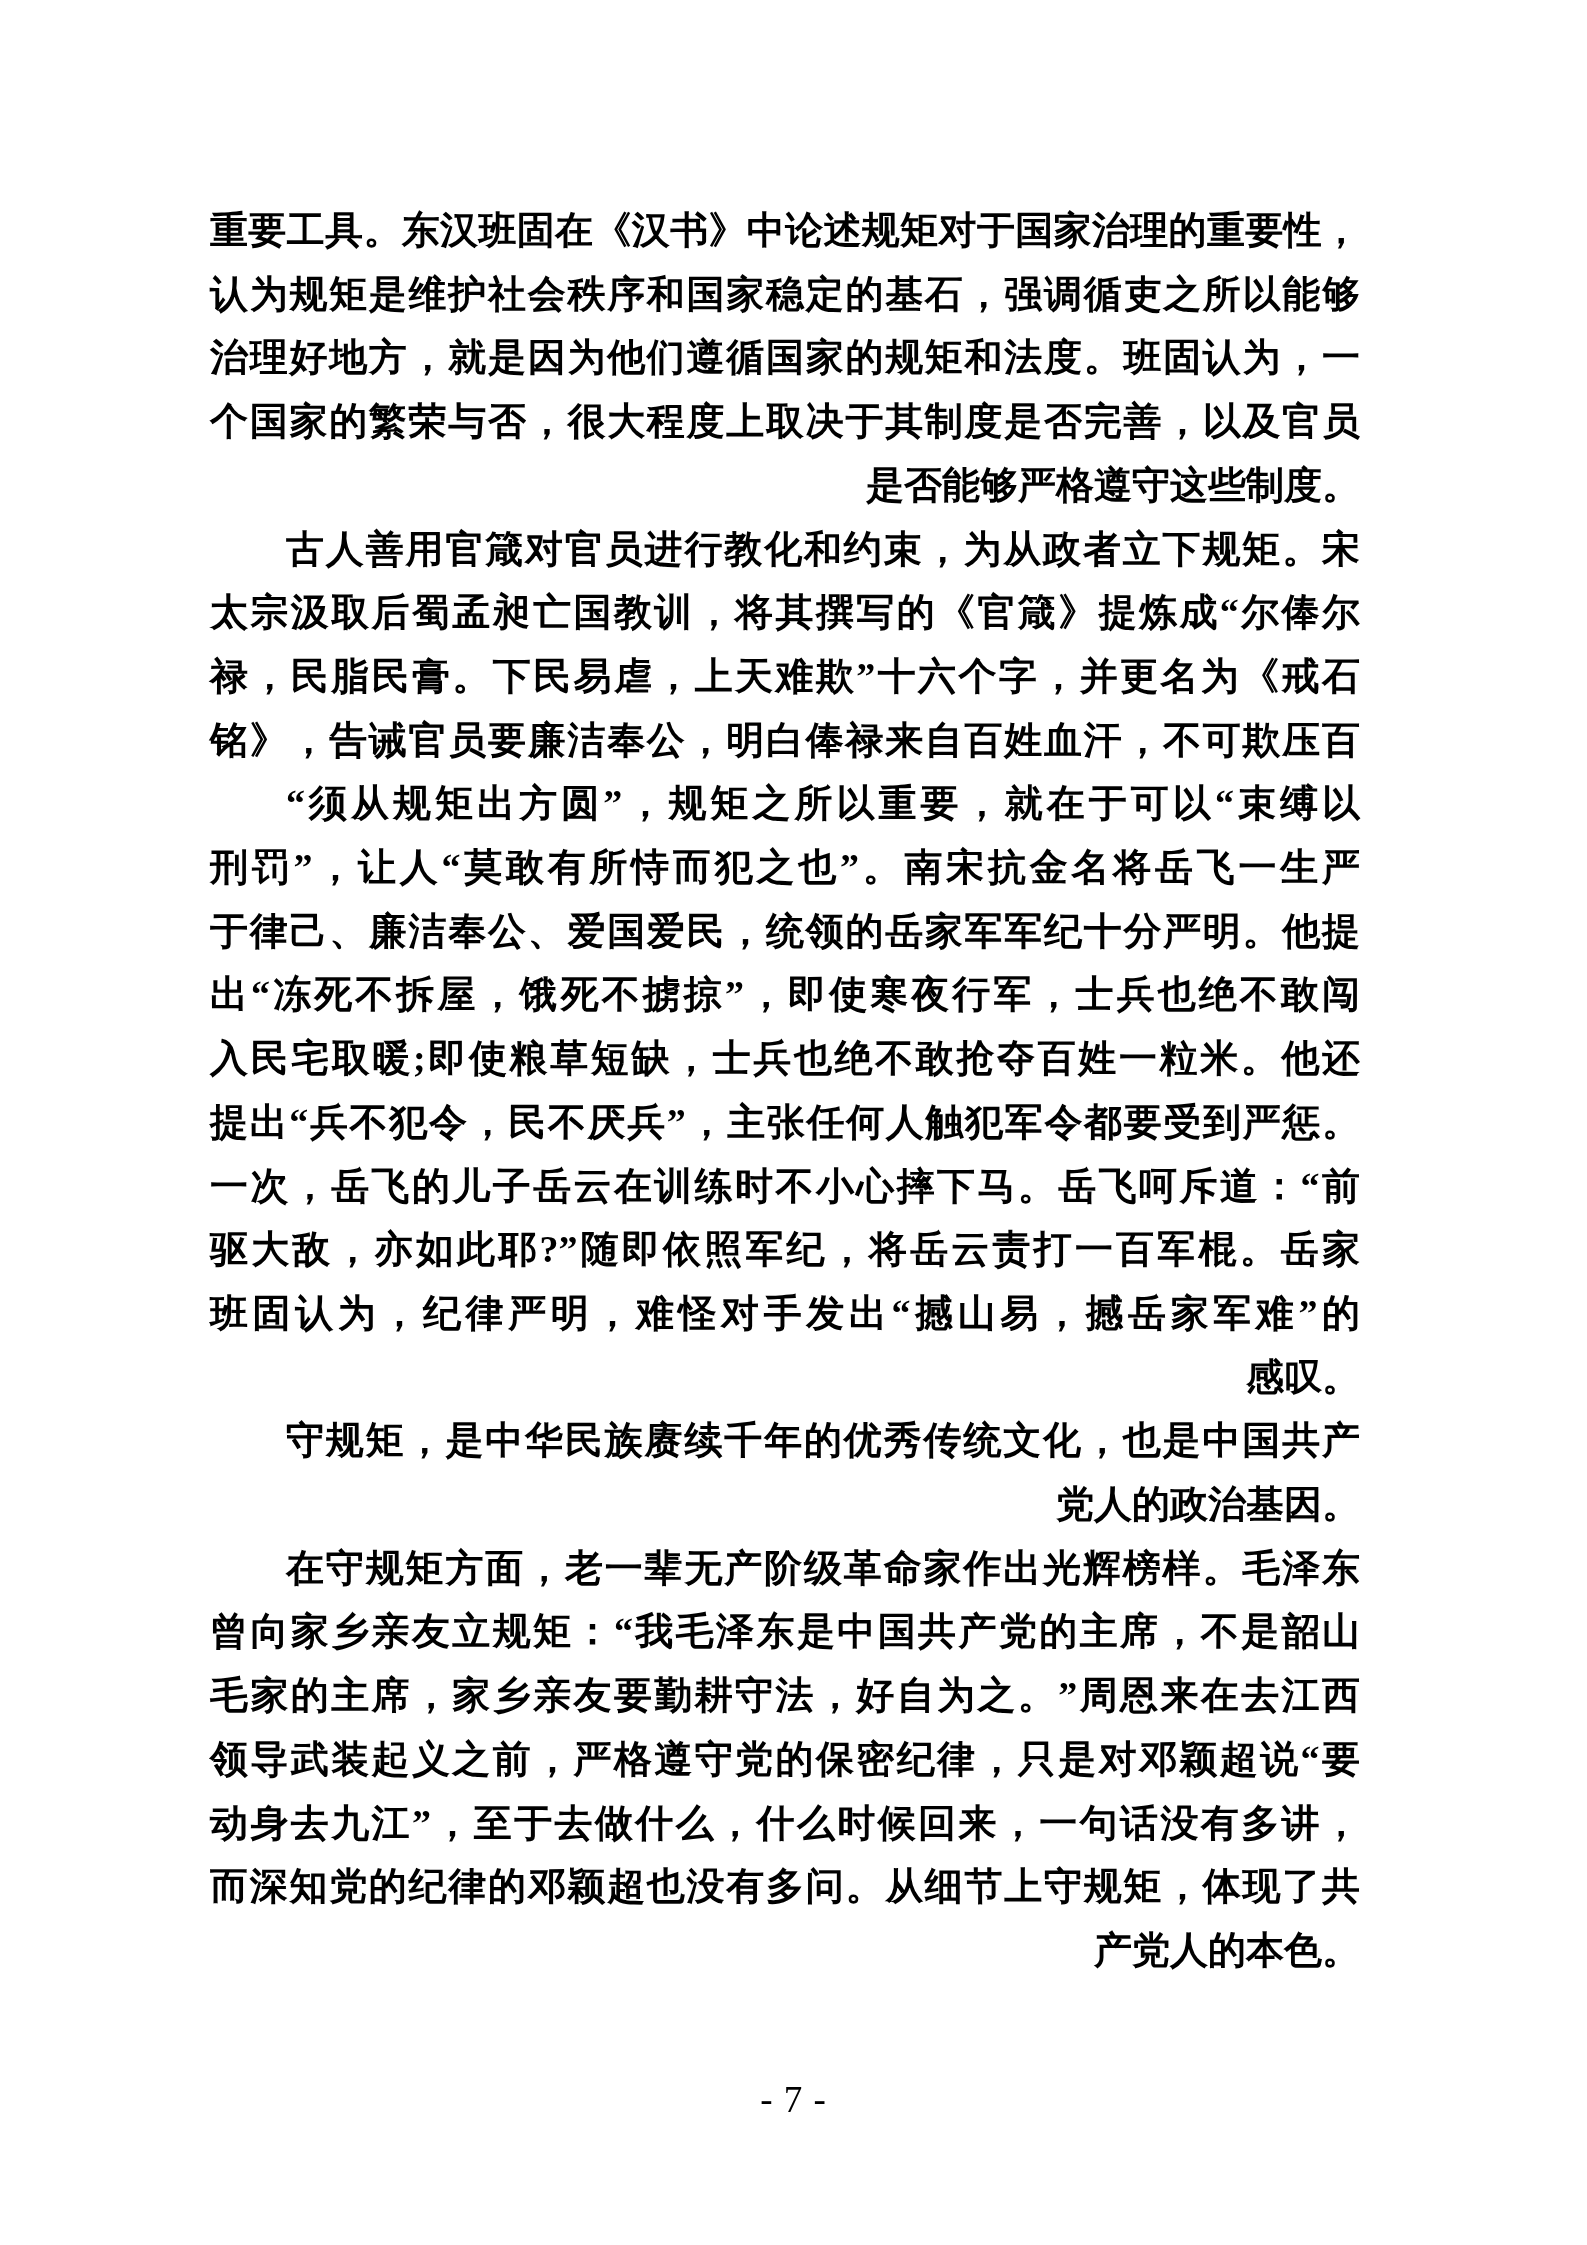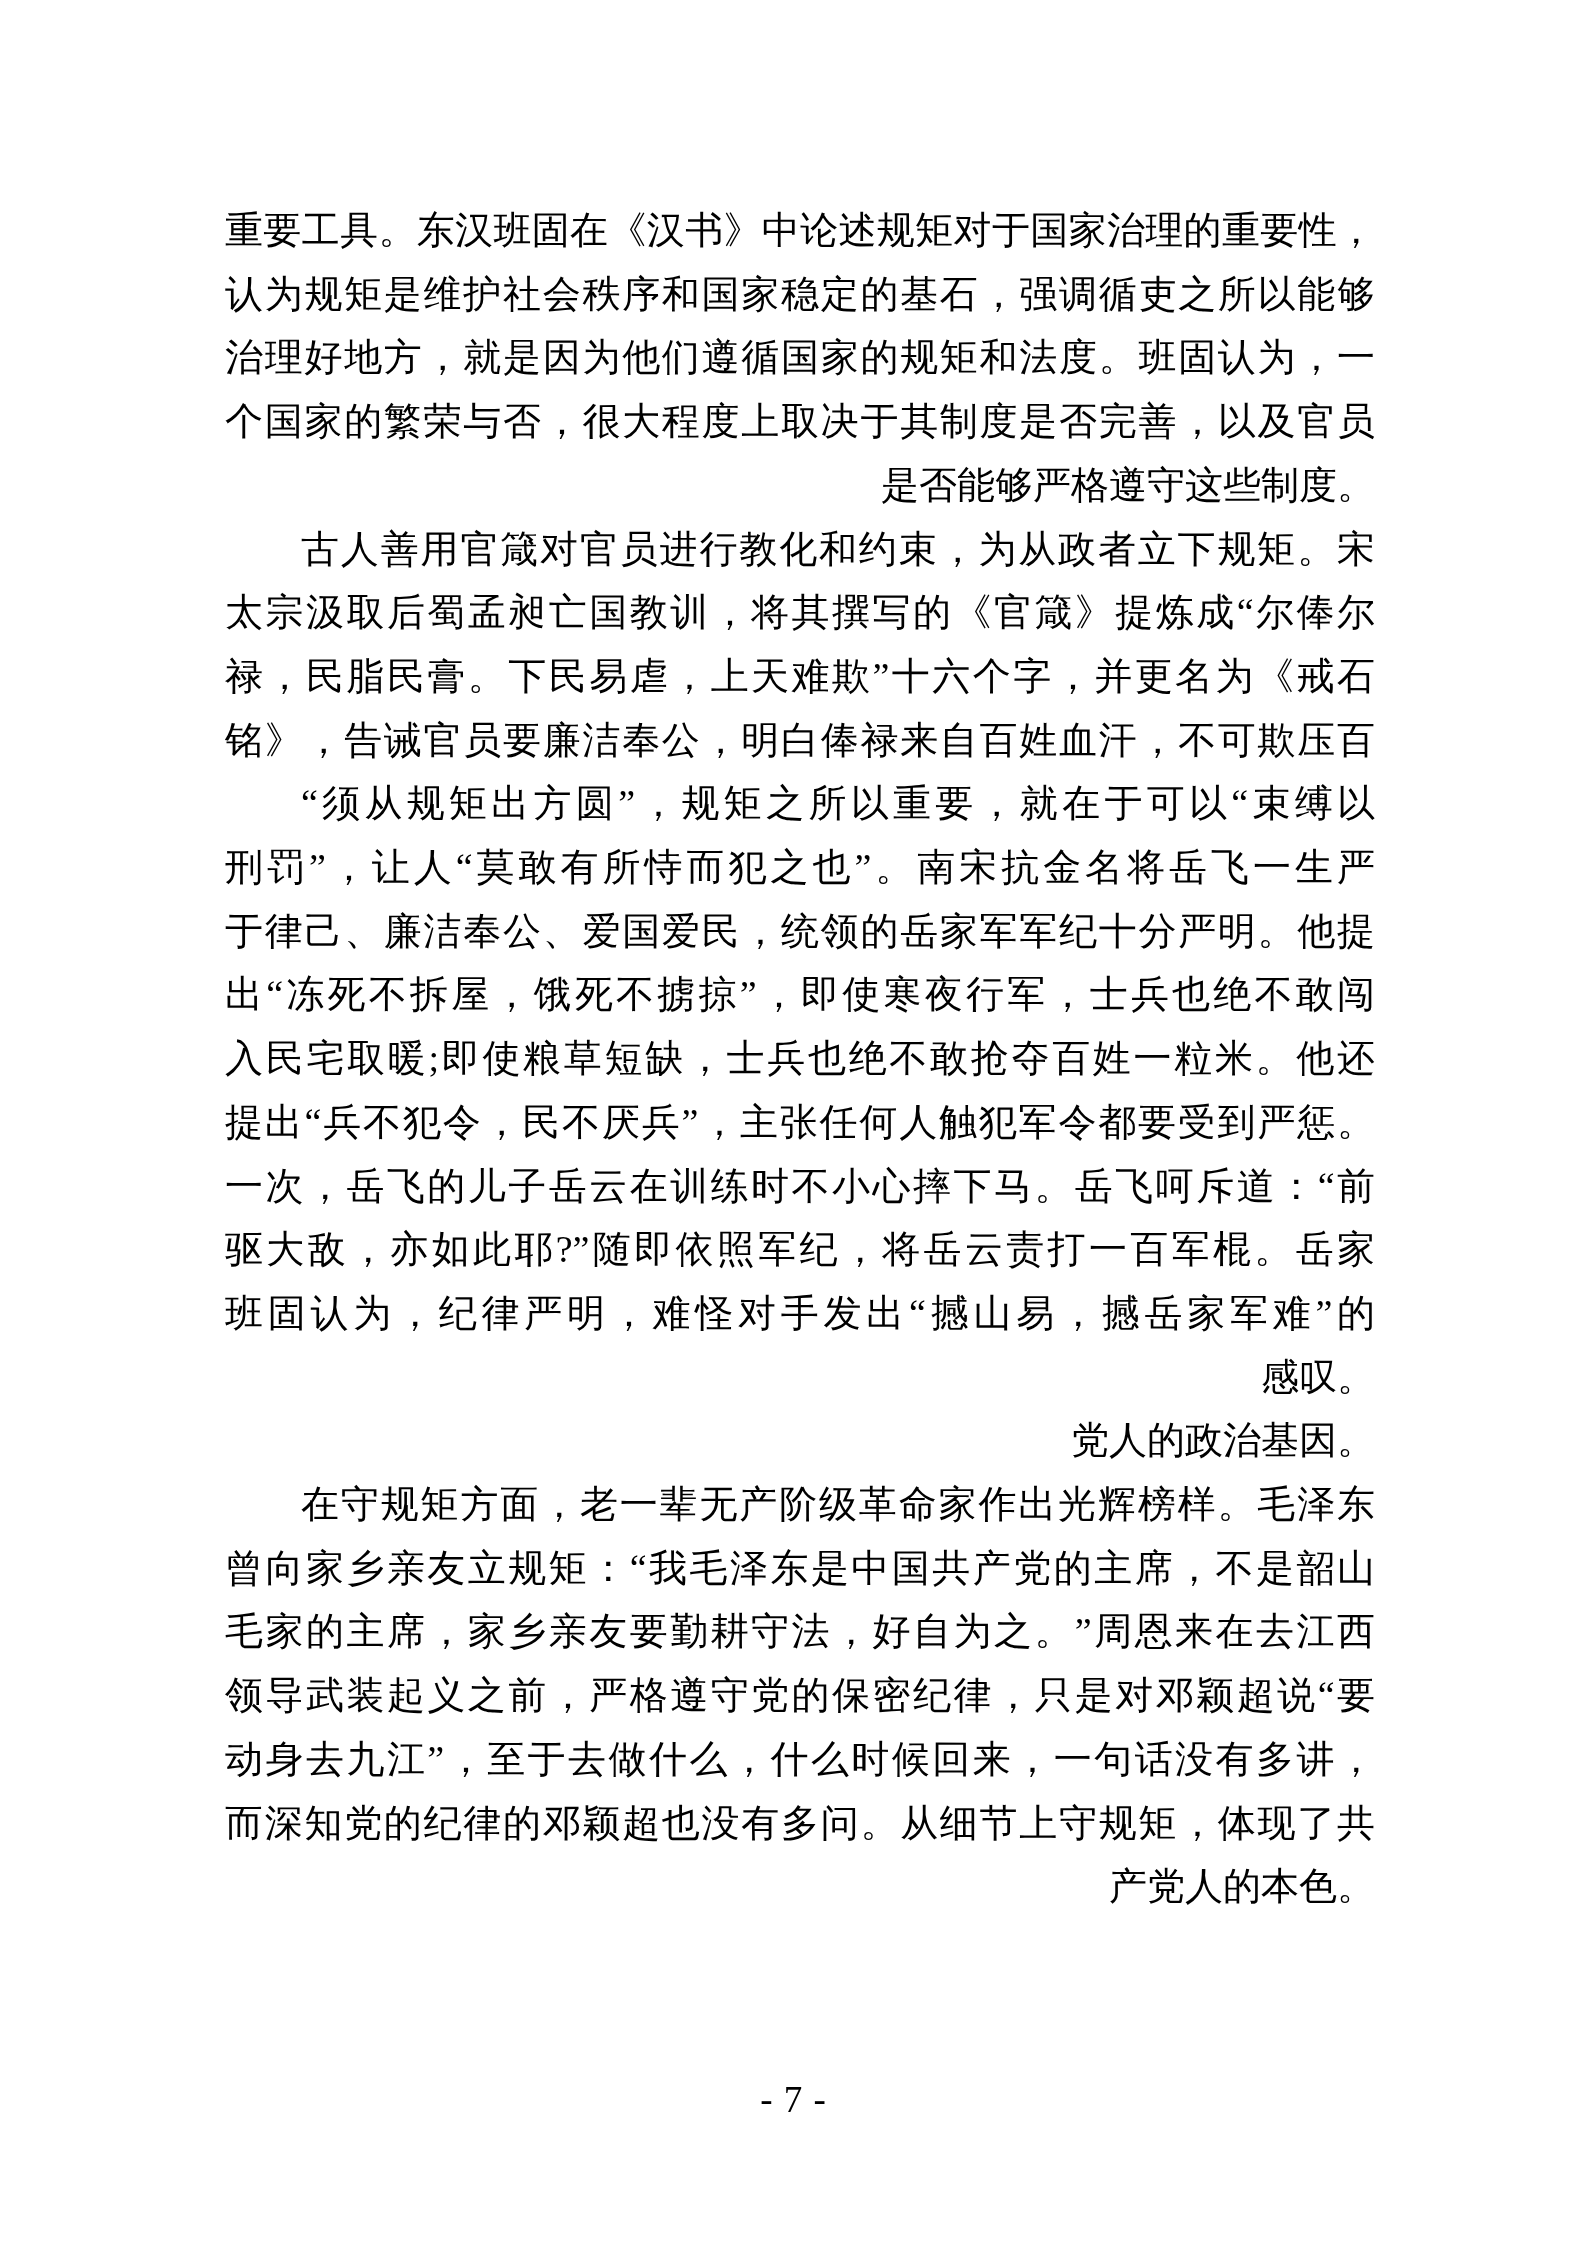--- a/index.html
+++ b/index.html
@@ -15,28 +15,28 @@
     font-family: "Liberation Serif", serif;
     color: #000000;
   }
   .doc-page {
     position: absolute;
     inset: 0;
     background: #ffffff;
   }
   .doc-text {
     position: absolute;
-    left: 225px;
+    left: 210px;
     top: 199px;
     width: 1150px;
     font-size: 38px;
     line-height: 63.7px;
     font-family: "Liberation Serif", serif;
     color: #000000;
-    font-weight: 400;
+    font-weight: 700;
   }
   .doc-text .line {
     white-space: nowrap;
     text-align: right;
   }
   .doc-text .line.fill {
     white-space: normal;
     text-align: justify;
     text-align-last: justify;
   }
@@ -73,20 +73,21 @@
       <div class="line fill indent">“须从规矩出方圆”，规矩之所以重要，就在于可以“束缚以</div>
       <div class="line fill">刑罚”，让人“莫敢有所恃而犯之也”。南宋抗金名将岳飞一生严</div>
       <div class="line fill">于律己、廉洁奉公、爱国爱民，统领的岳家军军纪十分严明。他提</div>
       <div class="line fill">出“冻死不拆屋，饿死不掳掠”，即使寒夜行军，士兵也绝不敢闯</div>
       <div class="line fill">入民宅取暖;即使粮草短缺，士兵也绝不敢抢夺百姓一粒米。他还</div>
       <div class="line fill">提出“兵不犯令，民不厌兵”，主张任何人触犯军令都要受到严惩。</div>
       <div class="line fill">一次，岳飞的儿子岳云在训练时不小心摔下马。岳飞呵斥道：“前</div>
       <div class="line fill">驱大敌，亦如此耶?”随即依照军纪，将岳云责打一百军棍。岳家</div>
       <div class="line fill">班固认为，纪律严明，难怪对手发出“撼山易，撼岳家军难”的</div>
       <div class="line">感叹。</div>
+      <div class="line fill indent">守规矩，是中华民族赓续千年的优秀传统文化，也是中国共产</div>
       <div class="line">党人的政治基因。</div>
       <div class="line fill indent">在守规矩方面，老一辈无产阶级革命家作出光辉榜样。毛泽东</div>
       <div class="line fill">曾向家乡亲友立规矩：“我毛泽东是中国共产党的主席，不是韶山</div>
       <div class="line fill">毛家的主席，家乡亲友要勤耕守法，好自为之。”周恩来在去江西</div>
       <div class="line fill">领导武装起义之前，严格遵守党的保密纪律，只是对邓颖超说“要</div>
       <div class="line fill">动身去九江”，至于去做什么，什么时候回来，一句话没有多讲，</div>
       <div class="line fill">而深知党的纪律的邓颖超也没有多问。从细节上守规矩，体现了共</div>
       <div class="line">产党人的本色。</div>
     </div>
   <div class="page-number">- 7 -</div>

